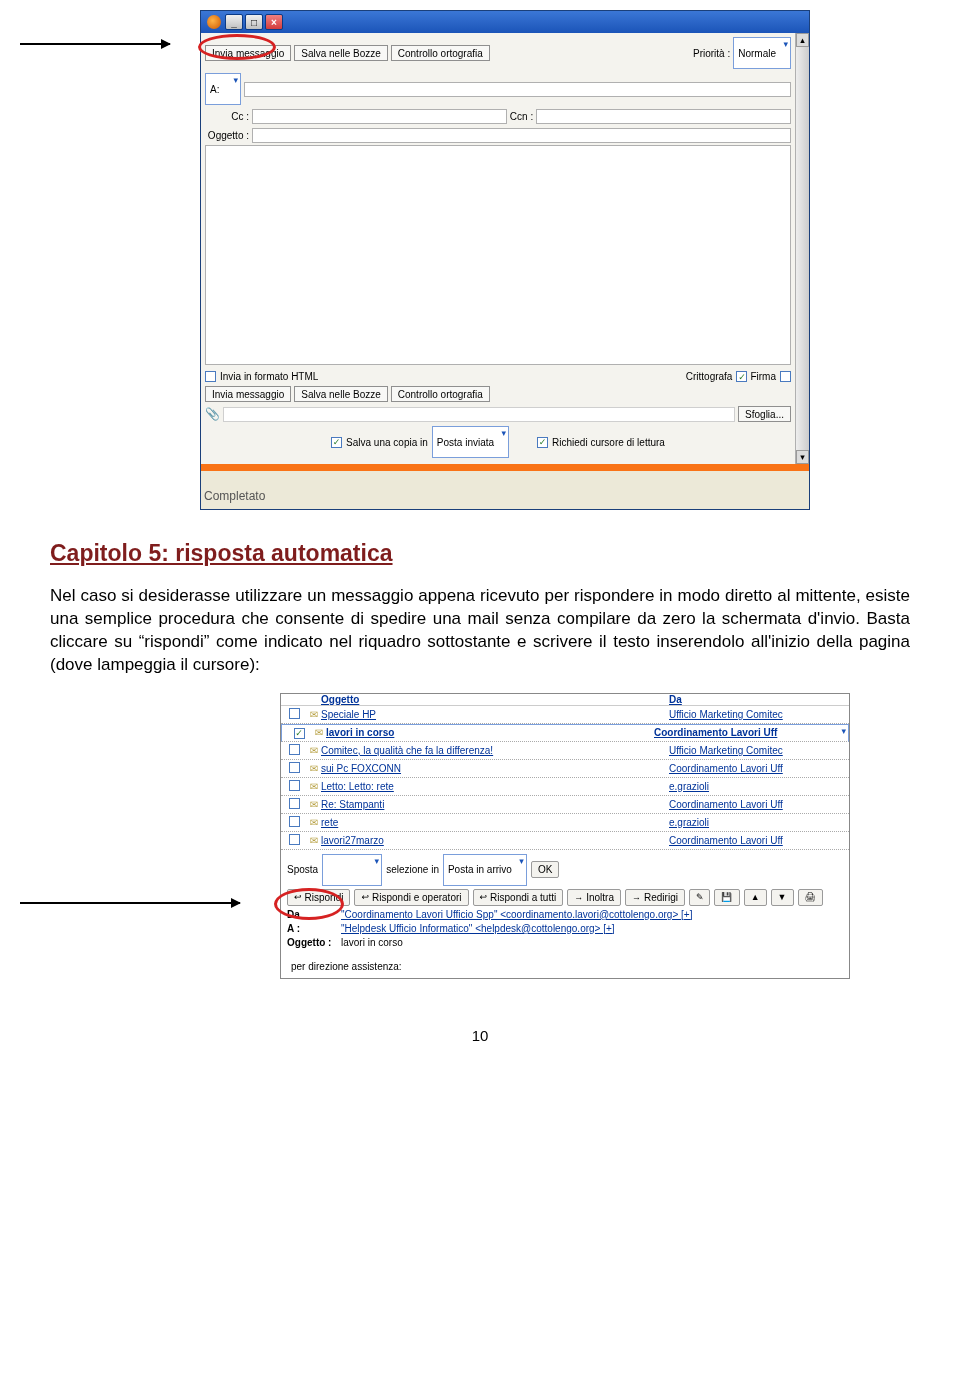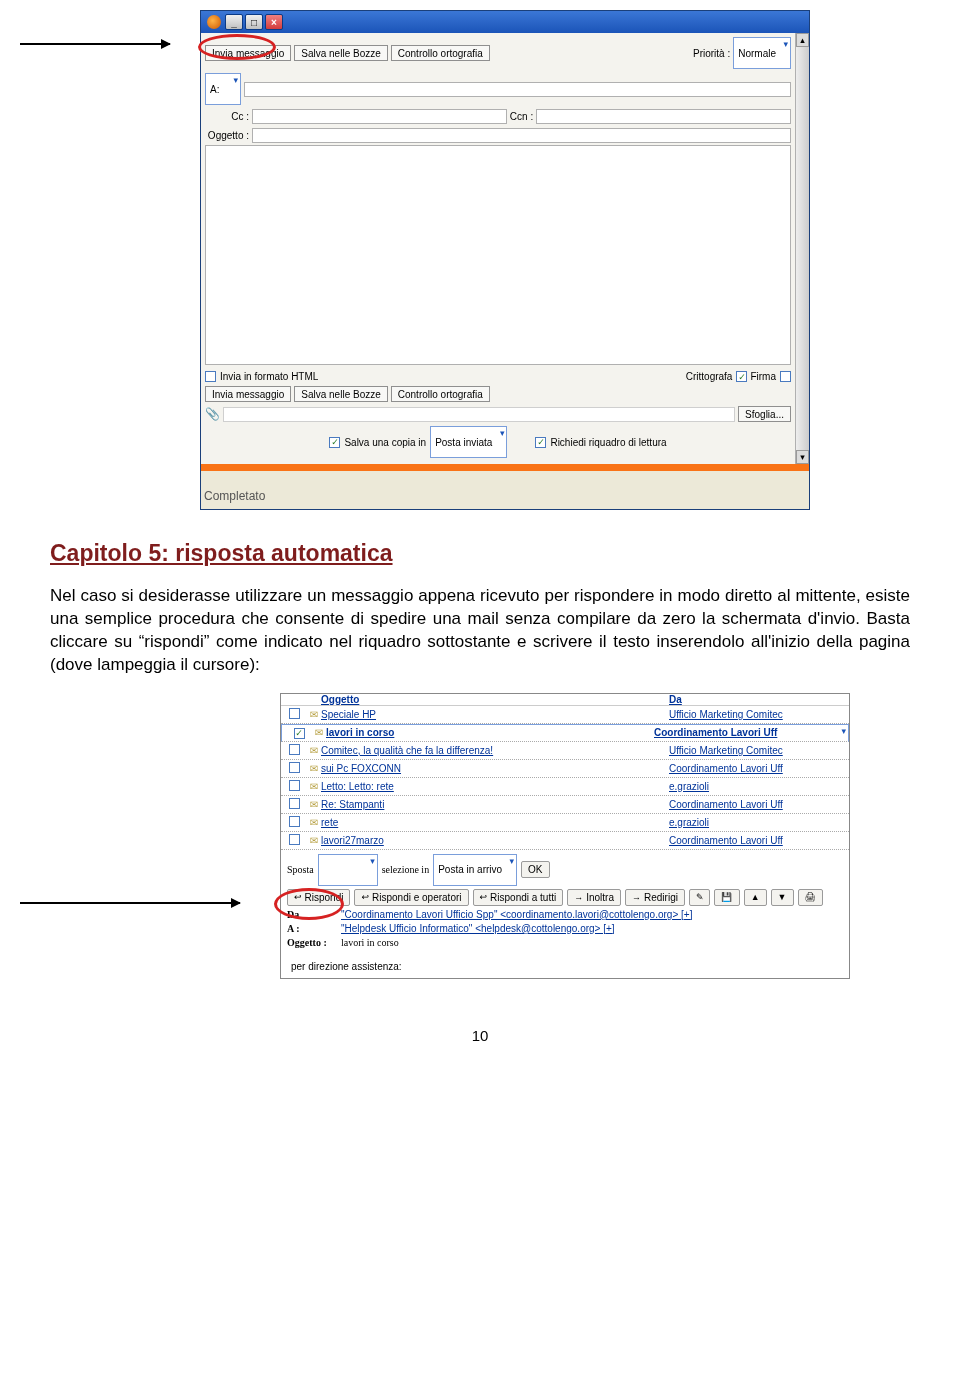--- a/index.html
+++ b/index.html
@@ -57,21 +57,21 @@
   .inbox .cell-subj { flex: 1; text-decoration: underline; color: #003399; white-space: nowrap; overflow: hidden; text-overflow: ellipsis; }
   .inbox .cell-from { width: 180px; text-decoration: underline; color: #003399; white-space: nowrap; overflow: hidden; }
   .inbox .msgrow { display: flex; align-items: center; border-bottom: 1px dotted #aaa; height: 18px; }
   .inbox .msgrow.sel .cell-subj, .inbox .msgrow.sel .cell-from { font-weight: bold; }
   .inbox .msgrow .cb { width: 11px; height: 11px; border: 1px solid #4a7abf; margin: 0 auto; display: inline-flex; align-items: center; justify-content: center; font-size: 9px; color: #2a7c2a; }
 
   .inbox-bottom { padding: 4px 6px; }
   .inbox-bottom .row { display: flex; align-items: center; gap: 4px; flex-wrap: wrap; margin-bottom: 3px; }
   .smbtn { background: #f4f3ef; border: 1px solid #9a9a9a; border-radius: 2px; padding: 1px 6px; font-size: 10px; display: inline-flex; align-items: center; gap: 3px; height: 17px; }
   .smbtn .ic { font-size: 9px; }
-  .inbox-bottom .lbl { font-size: 10px; font-family: Liberation Serif, serif; }
+  .inbox-bottom .lbl { font-size: 10px; }
   .inbox-bottom .addr { font-size: 10px; text-decoration: underline; color: #003399; }
 
   .preview { padding: 6px 10px; font-size: 10px; }
   .preview ul { margin: 4px 0 0 22px; }
 
   .page-num { text-align: center; font-family: Arial, sans-serif; font-size: 15px; margin-top: 48px; }
 </style>
 </head>
 <body>
 
@@ -157,21 +157,21 @@
           <div class="toolbar-row" style="justify-content:center; gap:28px;">
             <span class="chk">
               <span class="box">✓</span>
               <span>Salva una copia in</span>
               <span class="sel">
                   <span>Posta inviata</span>
                 </span>
             </span>
             <span class="chk">
               <span class="box">✓</span>
-              <span>Richiedi riquadro di lettura</span>
+              <span>Richiedi cursore di lettura</span>
             </span>
           </div>
         </div>
 
         <div class="vscroll">
           <div class="arrow">▴</div>
           <div class="track"></div>
           <div class="arrow">▾</div>
         </div>
       </div>

